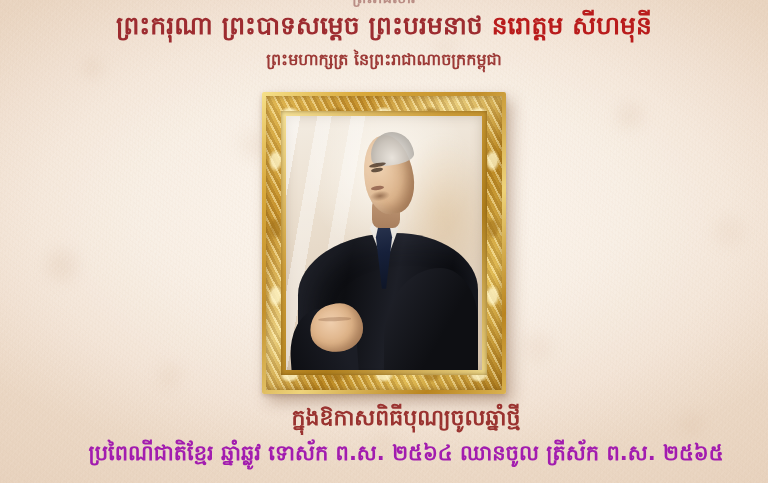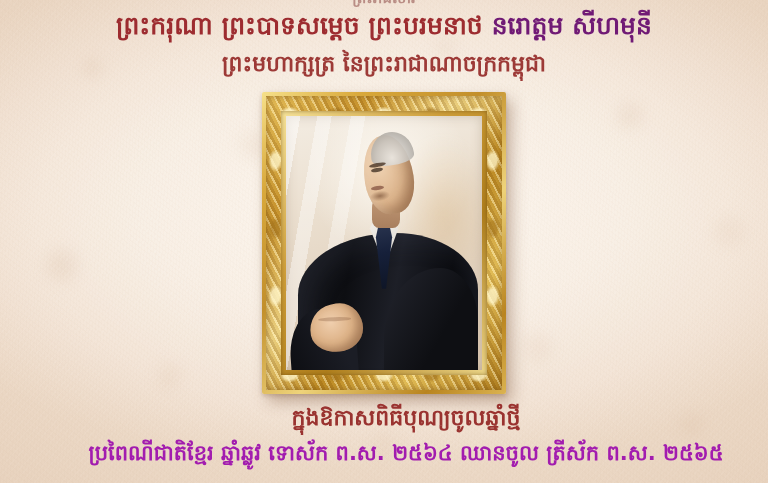--- a/index.html
+++ b/index.html
@@ -65,22 +65,22 @@
 
   #topclip {
     position:absolute; top:-11px; left:0; width:768px;
     font-size:15px; color:#8d4a46; opacity:.55;
   }
 
   #title-block {
     position:absolute; top:10px; left:0; width:768px;
   }
   #title-line1 { font-size:25px; color:#9d2c30; letter-spacing:.1px; }
-  #title-line1 .royal-name { color:#701a75;text-align:right; }
-  #title-line2 { font-size:22px; color:#9d3a37; margin-top:9px; }
+  #title-line1 .royal-name { color:#b91c1c;text-align:right; }
+  #title-line2 { font-size:16px; color:#9d3a37; margin-top:9px; }
 
   #bottom-block {
     position:absolute; top:404px; left:0; width:768px;padding-left:44px;
   }
   #bottom-line1 { font-size:22px; color:#9a3330; }
   #bottom-line2 { font-size:21px; color:#a21caf; margin-top:8px; }
 
   
   #portrait-wrap {
     position:absolute;

